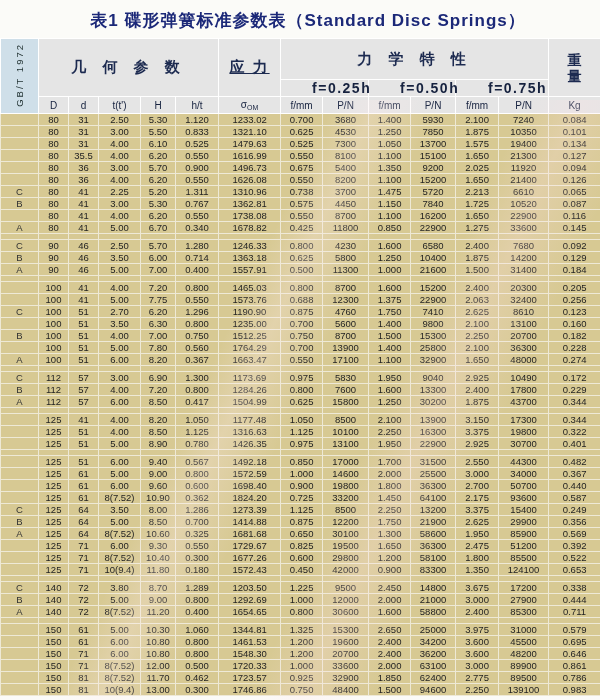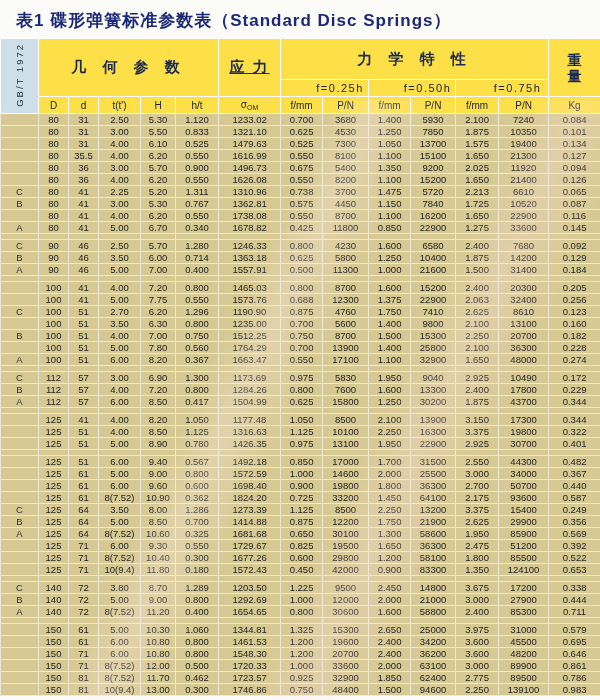--- a/index.html
+++ b/index.html
@@ -2,31 +2,31 @@
 <html><head>
 <meta charset="utf-8">
 <style>
   html,body{margin:0;padding:0;}
   body{
     width:600px;height:700px;overflow:hidden;position:relative;
     background:#fbfbf8;font-family:"Liberation Sans",sans-serif;
   }
   .page-title{
     color:#1b2878;font-weight:bold;font-size:17px;
-    padding:9px 0 6px 16px;letter-spacing:1px;white-space:nowrap;
+    padding:9px 0 6px 16px;letter-spacing:1px;white-space:nowrap;text-align:center;
   }
   table{width:600px;border-collapse:collapse;table-layout:fixed;}
   thead th{
-    background:#fde047;border:1px solid #ffffff;color:#1c2a50;
+    background:#e5e5e5;border:1px solid #ffffff;color:#1c2a50;
     font-weight:bold;padding:0;vertical-align:middle;
   }
   th.group-label{font-size:15px;letter-spacing:6px;height:40px;}
   th.stress-label{font-size:15px;letter-spacing:2px;text-decoration:underline;}
   th.weight-label{font-size:14px;letter-spacing:0;white-space:pre-line;line-height:16px;}
-  th.load-point{font-size:11px;font-weight:normal;letter-spacing:1.5px;height:16px;color:#16223f;padding-left:31px;}
+  th.load-point{font-size:14px;font-weight:bold;letter-spacing:1.5px;height:16px;color:#16223f;padding-left:31px;}
   th.col-head{font-size:10px;font-weight:normal;height:16px;color:#16223f;}
   th.std-cell{
     background:#cfdfe9;font-size:9.5px;font-weight:normal;color:#233;
   }
   .vert{
     writing-mode:vertical-rl;transform:rotate(180deg);
     letter-spacing:2px;display:inline-block;
   }
   sub.sig{font-size:7px;vertical-align:-2px;}
   tbody td{

